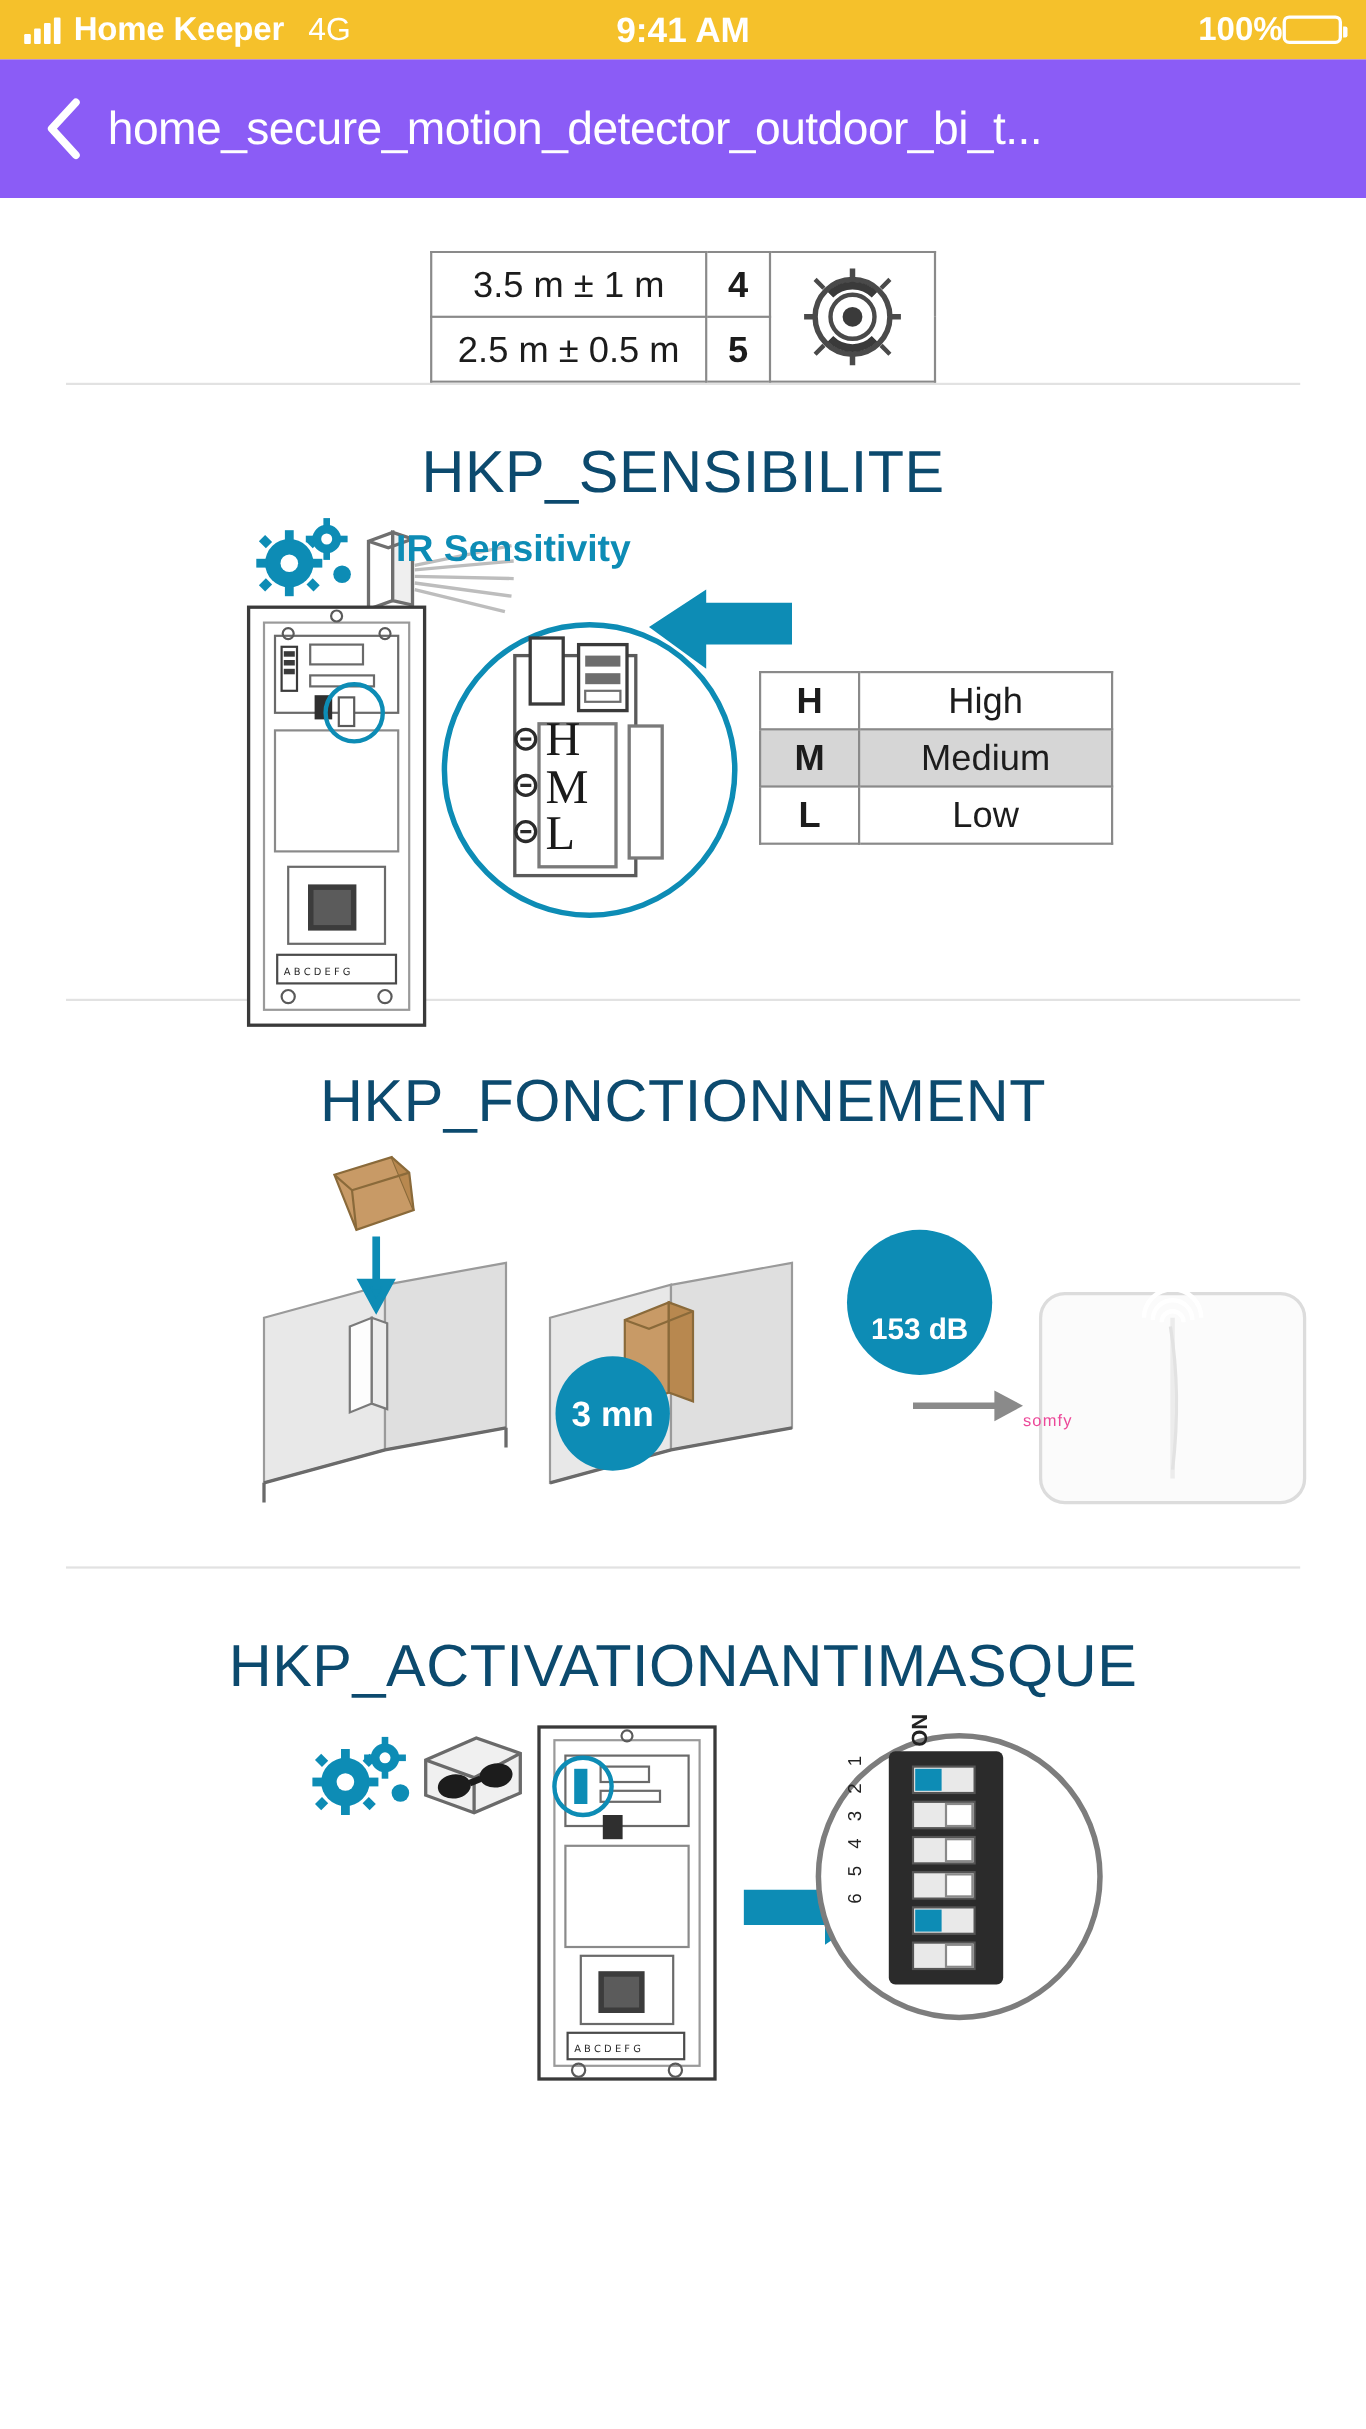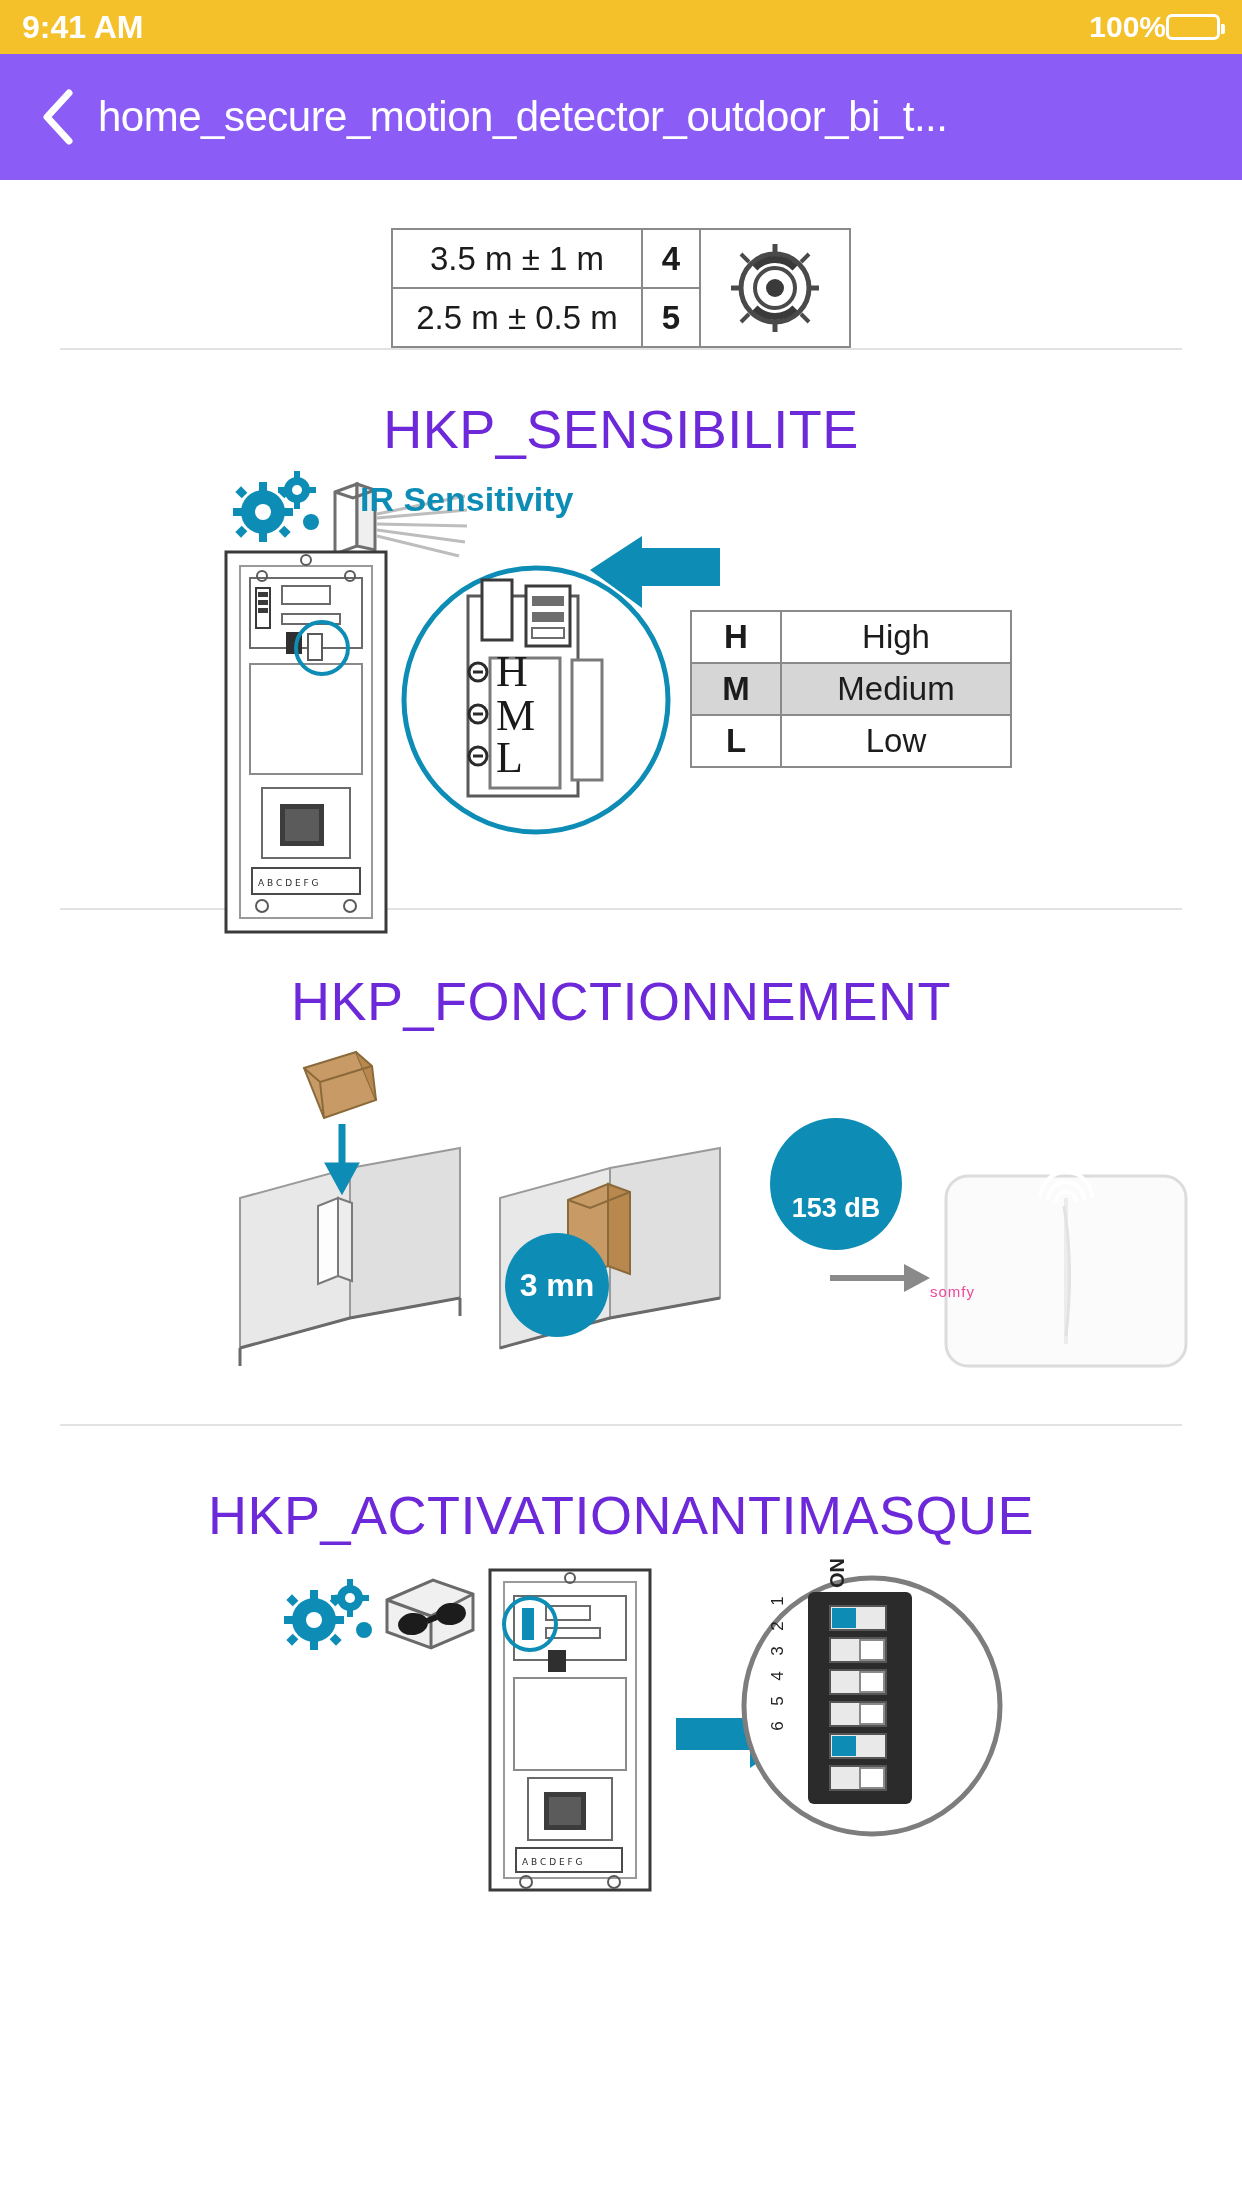--- a/index.html
+++ b/index.html
@@ -119,21 +119,21 @@
     position: absolute;
     top: 180px; left: 0;
     width: 1242px;
     height: 2028px;
     background: #ffffff;
     overflow: hidden;
     margin-top: 48px;
   }
   .section-title {
     text-align: center;
-    color: #6d28d9;
+    color: #0c4a6e;
     font-size: 54px;
     font-weight: 400;
     letter-spacing: 0.5px;
   }
   .divider {
     height: 2px;
     background: #e2e2e2;
     margin: 0 60px;
   }
 
@@ -252,20 +252,30 @@
     color: #222;
   }
   .dip-nums span { transform: rotate(-90deg); height: 18px; }
 
   svg { display: block; }
 </style>
 </head>
 <body>
 
 <div class="status-bar">
+  <div class="status-left">
+    <span class="signal-bars">
+      <i></i>
+        <i></i>
+        <i></i>
+        <i></i>
+    </span>
+    <span class="carrier">Home Keeper</span>
+    <span class="network">4G</span>
+  </div>
   <div class="status-center">9:41 AM</div>
   <div class="status-right">
     <span class="battery-pct">100%</span>
     <span class="battery"><span class="battery-fill"></span></span>
   </div>
 </div>
 
 <div class="nav-bar">
   <div class="back-chevron">
     <svg width="40" height="60" viewBox="0 0 40 60" aria-hidden="true">

